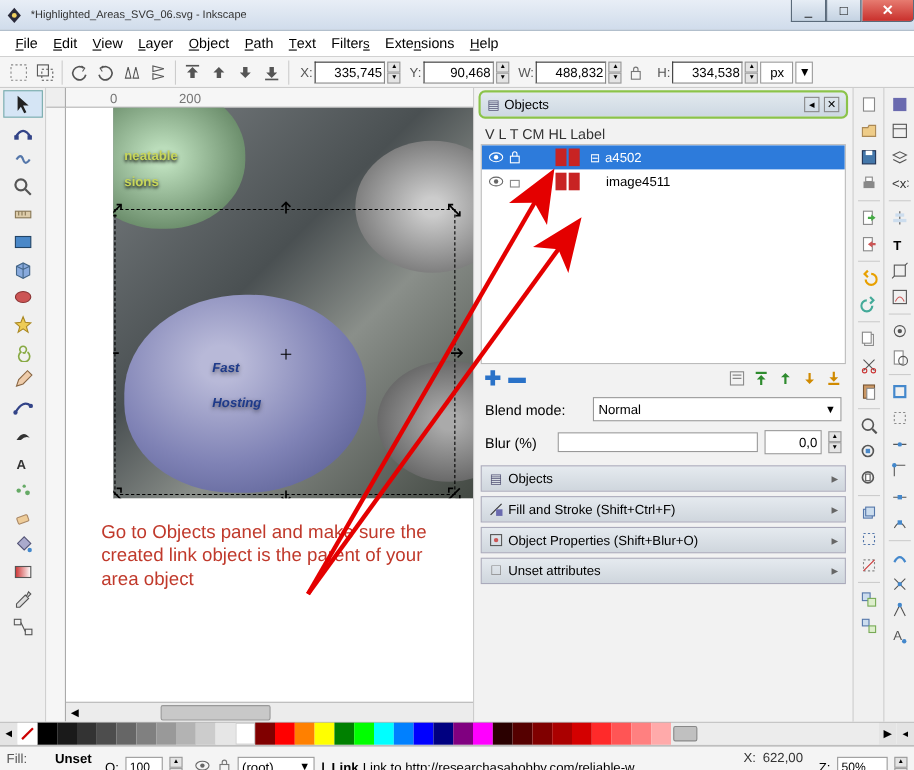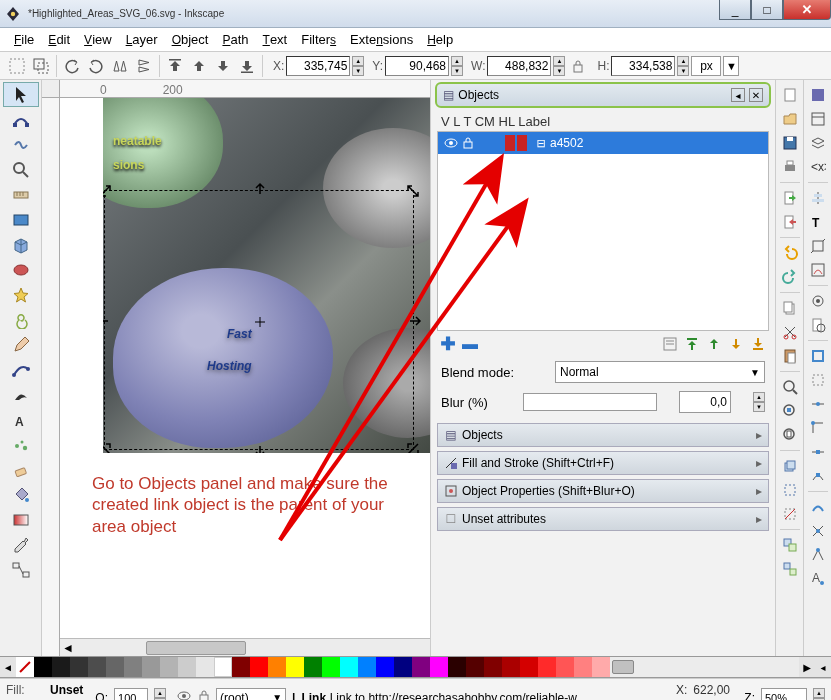--- a/index.html
+++ b/index.html
@@ -37,21 +37,21 @@
 .ruler-v { position:absolute; top:18px; left:0; width:18px; bottom:0; background:#f6f6f6; border-right:1px solid #aaa;}
 .ruler-corner{ position:absolute; top:0; left:0; width:18px; height:18px; background:#eee; border-right:1px solid #aaa; border-bottom:1px solid #aaa;}
 .canvas { position:absolute; top:18px; left:18px; right:0; bottom:18px; background:#fff;}
 .rocks { position:absolute; top:0; left:0; width:352px; height:355px; background: linear-gradient(135deg,#7a7f82 0%,#4a5052 40%,#8a8f8a 60%,#3c423c  100%); overflow:hidden;margin-left:43px;}
 .rock1{position:absolute; width:220px; height:180px; left:10px; top:170px; background: radial-gradient(ellipse at 40% 35%,#b8b9d8 10%,#7f82b5 55%,#4c5288 100%); border-radius: 50% 48% 50% 45%;}
 .rock2{position:absolute; width:130px; height:110px; left:240px; top:230px; background: radial-gradient(ellipse,#aaa 10%,#555 90%); border-radius:50%;}
 .rock3{position:absolute; width:150px; height:130px; left:-30px; top:-20px; background: radial-gradient(ellipse,#bdb 10%,#575 90%); border-radius:48%;}
 .rock4{position:absolute; width:140px; height:120px; left:220px; top:30px; background: radial-gradient(ellipse,#ccc 10%,#666 90%); border-radius:50%;}
 .txt-unbeat{ position:absolute; left:10px; top:28px; color:#c8d65a; font-weight:bold; font-size:22px; text-shadow:0 2px 3px #000; line-height:1.1;}
 .txt-grow{ position:absolute; right:22px; top:40px; color:#efd83a; font-weight:bold; font-size:20px; text-shadow:0 2px 3px #000; text-align:right; line-height:1.1;}
-.txt-fast{ position:absolute; left:104px; top:215px; color:#1e3a8a; font-weight:bold; font-style:italic; font-size:28px; text-shadow:0 2px 4px rgba(0,0,0,.5); text-align:right; line-height:1.15;}
+.txt-fast{ position:absolute; left:90px; top:215px; color:#1e3a8a; font-weight:bold; font-style:italic; font-size:28px; text-shadow:0 2px 4px rgba(0,0,0,.5); text-align:left; line-height:1.15;}
 .sel-box{ position:absolute; left:1px; top:92px; width:310px; height:260px; border:1px dashed #000;}
 .sel-handle{ position:absolute; width:14px; height:14px; }
 .sel-handle svg{display:block;}
 .annotation { position:absolute; left:32px; top:375px; width:320px; color:#c0392b; font-size:17px; line-height:1.25; font-weight:500;}
 .hscroll{ position:absolute; bottom:0; left:18px; right:0; height:18px; background:#ececec; border-top:1px solid #bbb; display:flex; align-items:center;}
 .hscroll .thumb{ margin-left:70px; width:100px; height:14px; background:#c8c8c8; border:1px solid #999; border-radius:2px;}
 
 .right-area { flex:1; display:flex;}
 .panel-col{ flex:1; background:#f2f2f2; border-left:1px solid #ccc; display:flex; flex-direction:column;}
 .panel-hdr{ height:26px; background: linear-gradient(#e2e9ef,#cdd8e2); border:2px solid #8bc34a; border-radius:6px; margin:2px 4px; display:flex; align-items:center; padding:0 6px; font-size:13px;}
@@ -66,21 +66,21 @@
 .ty{ width:12px; height:12px; margin-right:10px;}
 .cmark{ width:10px; height:16px; background:#c82323; margin-right:2px;}
 .hlmark{ width:10px; height:16px; background:#c82323; margin-right:8px;}
 .obj-row.sel .hlmark{ background:#c82323;}
 .expand-ico{ display:inline-block; width:12px; text-align:center; margin-right:3px; font-size:11px;}
 .obj-row.child{ padding-left:88px;}
 .panel-actions{ display:flex; align-items:center; gap:4px; padding:4px 8px;}
 .panel-actions .spacer{flex:1;}
 .pa-btn{ width:18px; height:18px; display:flex; align-items:center; justify-content:center; font-weight:bold;}
 .green{color:#2e8b2e;} .orange{color:#d08a00;}
-.ctrl-row{ display:flex; align-items:center; padding:4px 10px; gap:22px;}
+.ctrl-row{ display:flex; align-items:center; padding:4px 10px; gap:6px;}
 .ctrl-lbl{ width:92px; font-size:13px;}
 .dd{ flex:1; height:22px; border:1px solid #999; background:#fff; display:flex; align-items:center; padding:0 4px; font-size:13px;}
 .dd .ar{ margin-left:auto; font-size:10px;}
 .slider{ flex:1; height:18px; border:1px solid #999; background:#fff; position:relative;}
 .slider .knob{ position:absolute; right:2px; top:1px; width:10px; height:14px; background:#ccc; border:1px solid #777;}
 .numbox{ width:52px; height:22px; border:1px solid #999; text-align:right; padding:0 3px; background:#fff; display:flex; align-items:center; justify-content:flex-end;}
 .pct{ margin-left:2px;}
 .stack-panels{ margin:6px 6px 0;}
 .sp{ height:24px; background: linear-gradient(#e5eaef,#cfd6dd); border:1px solid #aab; margin-bottom:4px; display:flex; align-items:center; padding:0 6px; font-size:13px;}
 .sp .ico{ display:inline-flex; width:14px; height:14px; margin-right:4px; align-items:center; justify-content:center;}
@@ -457,20 +457,34 @@
               </svg></span>
           <span class="lk"><svg width="10" height="12">
                 <rect x="1" y="5" width="8" height="6" fill="none" stroke="#fff"></rect>
                 <path d="M3 5V3a2 2 0 014 0v2" fill="none" stroke="#fff"></path>
               </svg></span>
           <span class="ty"></span>
           <span class="cmark"></span>
           <span class="hlmark"></span>
           <span class="expand-ico">⊟</span>
           <span>a4502</span>
+        </div>
+        <div class="obj-row" style="padding-left:6px">
+          <span class="eye"><svg width="15" height="12">
+                <ellipse cx="7" cy="6" rx="6" ry="4" fill="none" stroke="#666"></ellipse>
+                <circle cx="7" cy="6" r="2" fill="#666"></circle>
+              </svg></span>
+          <span class="lk"><svg width="10" height="12">
+                <rect x="1" y="5" width="8" height="6" fill="none" stroke="#888"></rect>
+              </svg></span>
+          <span class="ty"></span>
+          <span class="cmark"></span>
+          <span class="hlmark"></span>
+          <span style="width:14px;display:inline-block"></span>
+          <span style="margin-left:2px">image4511</span>
         </div>
       </div>
       <div class="panel-actions">
         <span class="pa-btn" style="color:#2a72c8;font-size:18px;">✚</span>
         <span class="pa-btn" style="color:#2a72c8;font-size:16px;">▬</span>
         <span class="spacer"></span>
         <span class="pa-btn">
             <svg width="14" height="14">
               <rect x="1" y="1" width="12" height="12" fill="none" stroke="#888"></rect>
               <line x1="3" y1="4" x2="11" y2="4" stroke="#888"></line>

